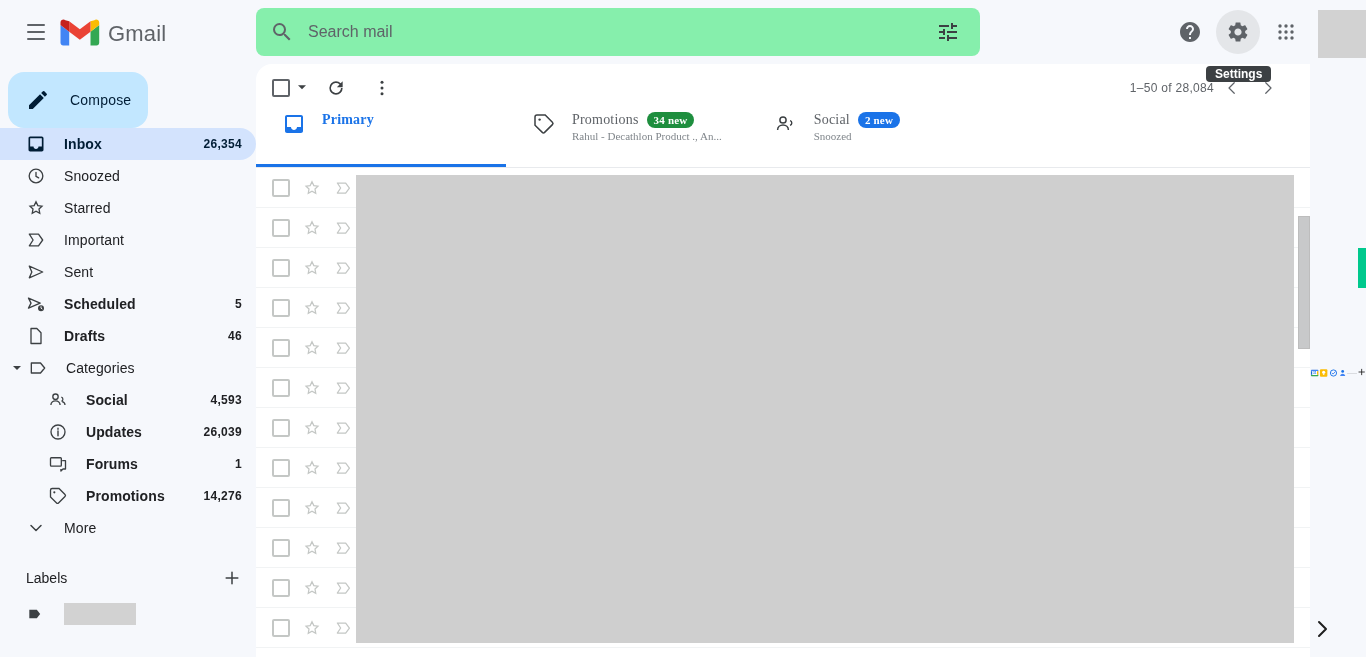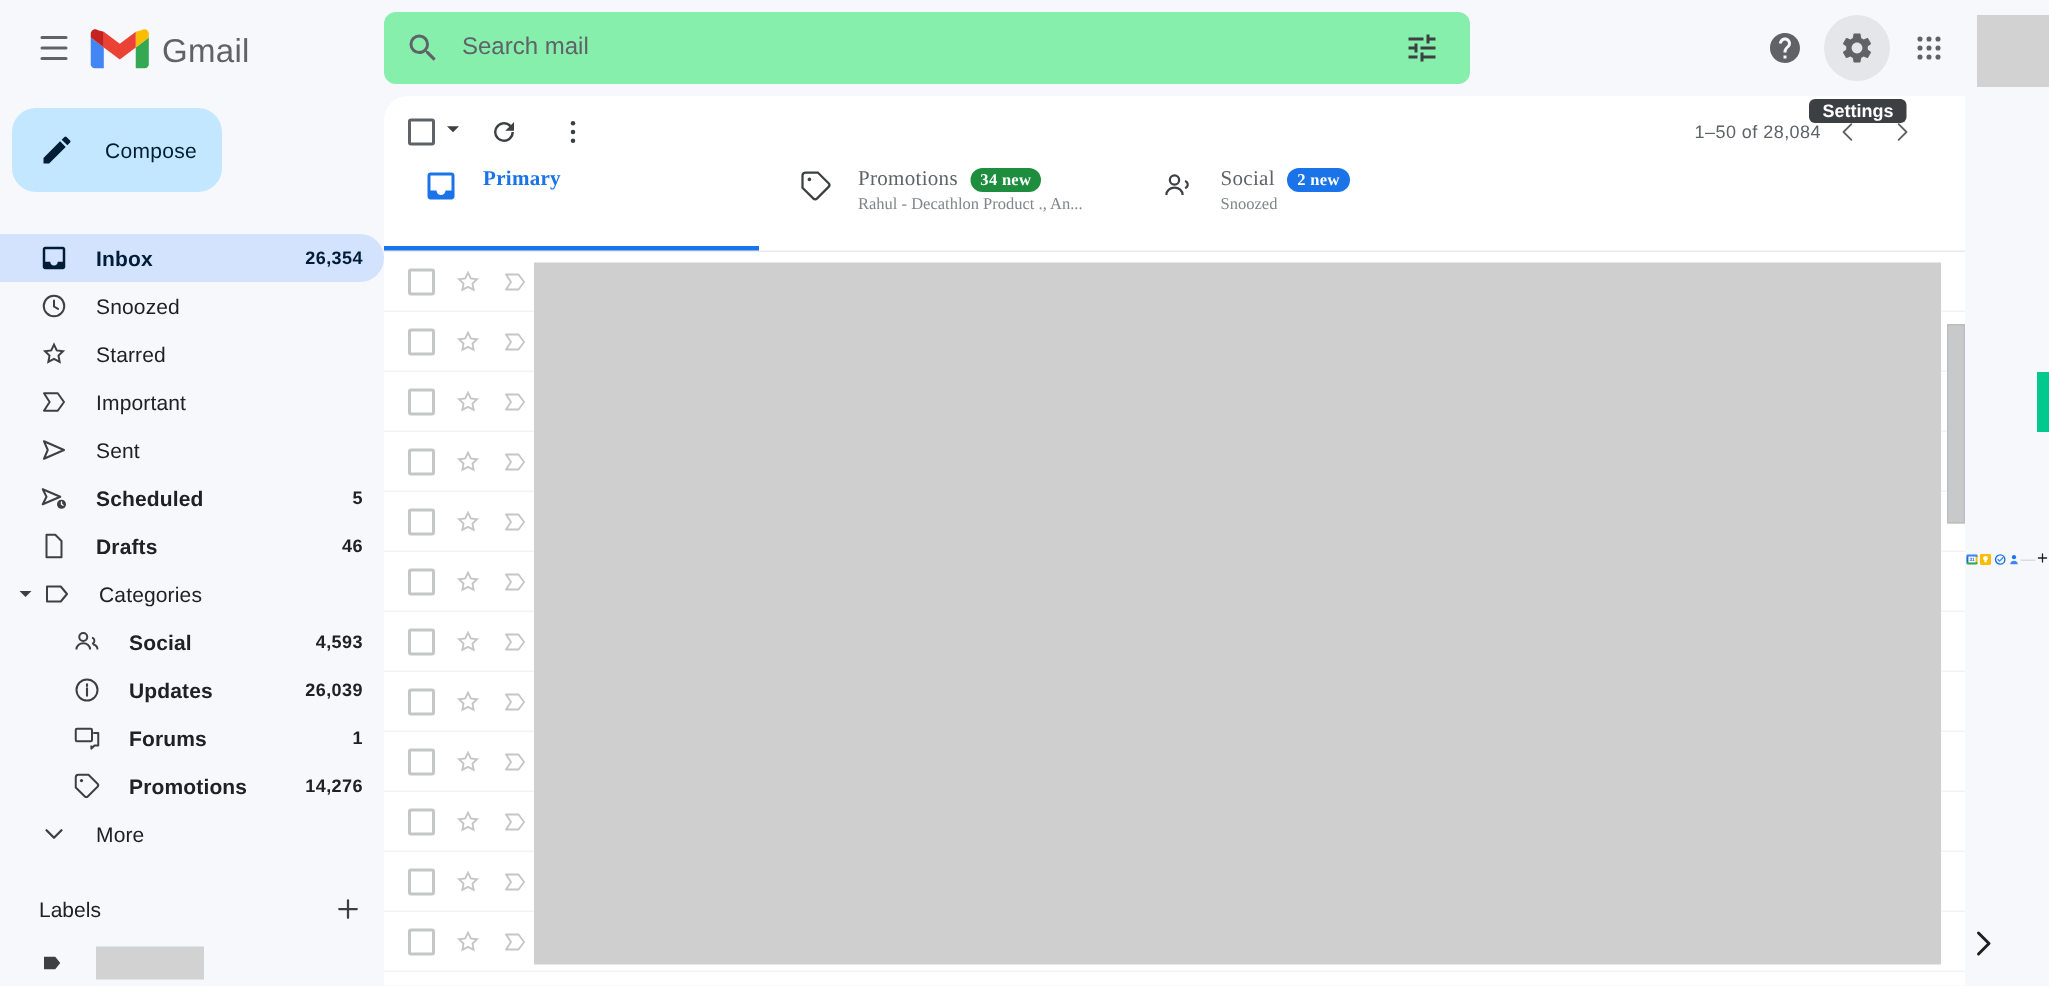--- a/index.html
+++ b/index.html
@@ -71,21 +71,21 @@
   }
   .compose {
     margin: 8px 0 0 8px; width: 140px; height: 56px;
     background: #c2e7ff; border-radius: 16px;
     display: flex; align-items: center; cursor: pointer; border: 0;
     font-family: "Liberation Sans", sans-serif;
   }
   .compose .pencil { width: 24px; height: 24px; margin-left: 18px; }
   .compose-label { font-size: 14px; color: #001d35; margin-left: 20px; letter-spacing: .2px; }
 
-  .nav { margin-top: 28px; }
+  .nav { margin-top: 0; }
   .nav-item {
     height: 32px; display: flex; align-items: center;
     border-radius: 0 16px 16px 0; cursor: pointer;
     padding-right: 14px; color: #202124;
   }
   .nav-item .ico { width: 20px; height: 20px; margin-left: 26px; flex: 0 0 20px; }
   .nav-item .label { font-size: 14px; margin-left: 18px; flex: 1; letter-spacing: .1px; }
   .nav-item .count { font-size: 12px; letter-spacing: .3px; }
   .nav-item.active { background: #d3e3fd; }
   .nav-item.active .label { font-weight: bold; color: #001d35; }

